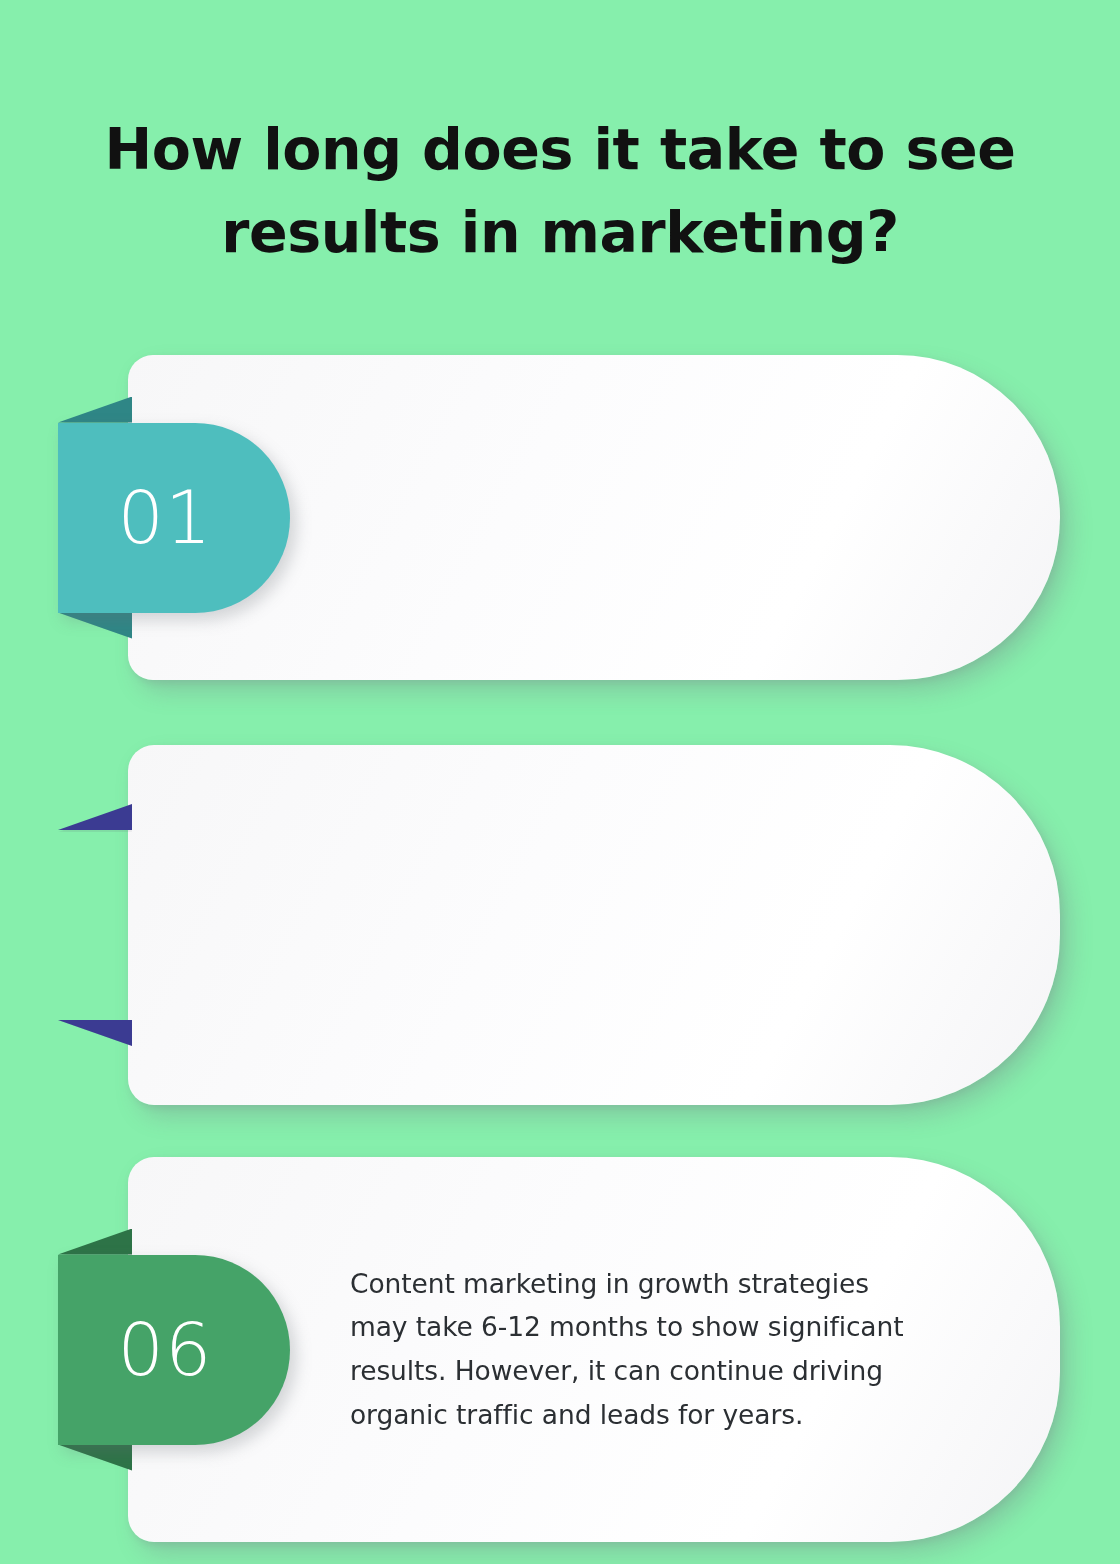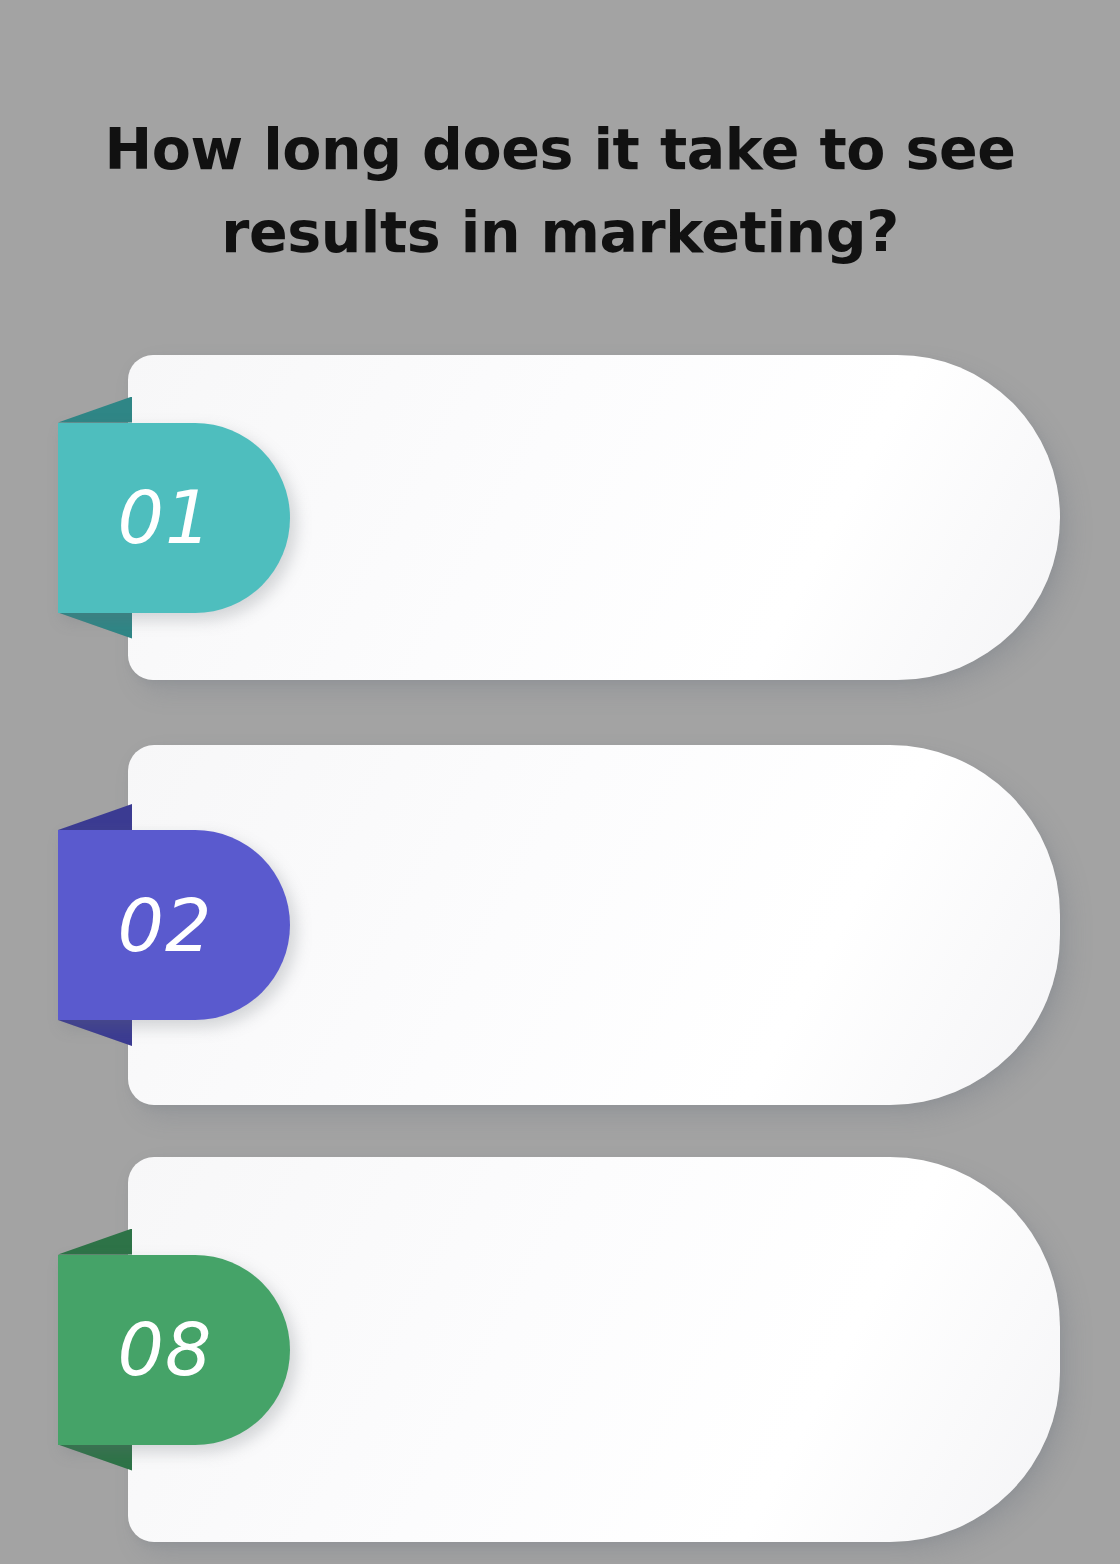--- a/index.html
+++ b/index.html
@@ -14,21 +14,21 @@
     background: #dcdcdc;
     font-family: "Liberation Sans", "DejaVu Sans", sans-serif;
     overflow: hidden;
     position: relative;
   }
 
   .page {
     position: relative;
     width: 1120px;
     height: 1564px;
-    background: #a3a3a3;
+    background: #86efac;
   }
 
   
   .title-wrap {
     position: absolute;
     left: 80px;
     top: 108px;
     width: 960px;
     text-align: center;
   }
@@ -117,21 +117,20 @@
     position: absolute;
     left: 0;
     top: 26px;
     width: 232px;
     height: 190px;
     border-radius: 0 95px 95px 0;
     display: flex;
     align-items: center;
     justify-content: center;
     box-shadow: 6px 7px 16px rgba(105,110,120,0.28);
-    font-style: italic;
   }
 
   .badge-number {
     font-family: "DejaVu Sans", "Liberation Sans", sans-serif;
     font-size: 73px;
     font-weight: 300;
     color: #ffffff;
     letter-spacing: 1px;
     line-height: 1;
     padding-right: 18px;
@@ -178,36 +177,34 @@
     </div>
 
     <div class="row row-2">
       <div class="card"></div>
 
       <div class="badge-wrap">
         <div class="tail-shadow s-top"></div>
         <div class="tail-shadow s-bottom"></div>
         <div class="tail tail-top" style="background:#3b3b92"></div>
         <div class="tail tail-bottom" style="background:#3b3b92"></div>
-        <div class="badge" style="background:#5a5ace">
-          <span class="badge-number">02</span>
-        </div>
       </div>
 
     </div>
 
     <div class="row row-3">
       <div class="card"></div>
 
       <div class="badge-wrap">
         <div class="tail-shadow s-top"></div>
         <div class="tail-shadow s-bottom"></div>
         <div class="tail tail-top" style="background:#2d7347"></div>
         <div class="tail tail-bottom" style="background:#2d7347"></div>
         <div class="badge" style="background:#45a368">
-          <span class="badge-number">08</span>
+          <span class="badge-number">06</span>
         </div>
       </div>
 
+      <p class="card-text">Content marketing in growth strategies may take 6-12 months to show significant results. However, it can continue driving organic traffic and leads for years.</p>
     </div>
 
   </div>
 </div>
 
 </body></html>

